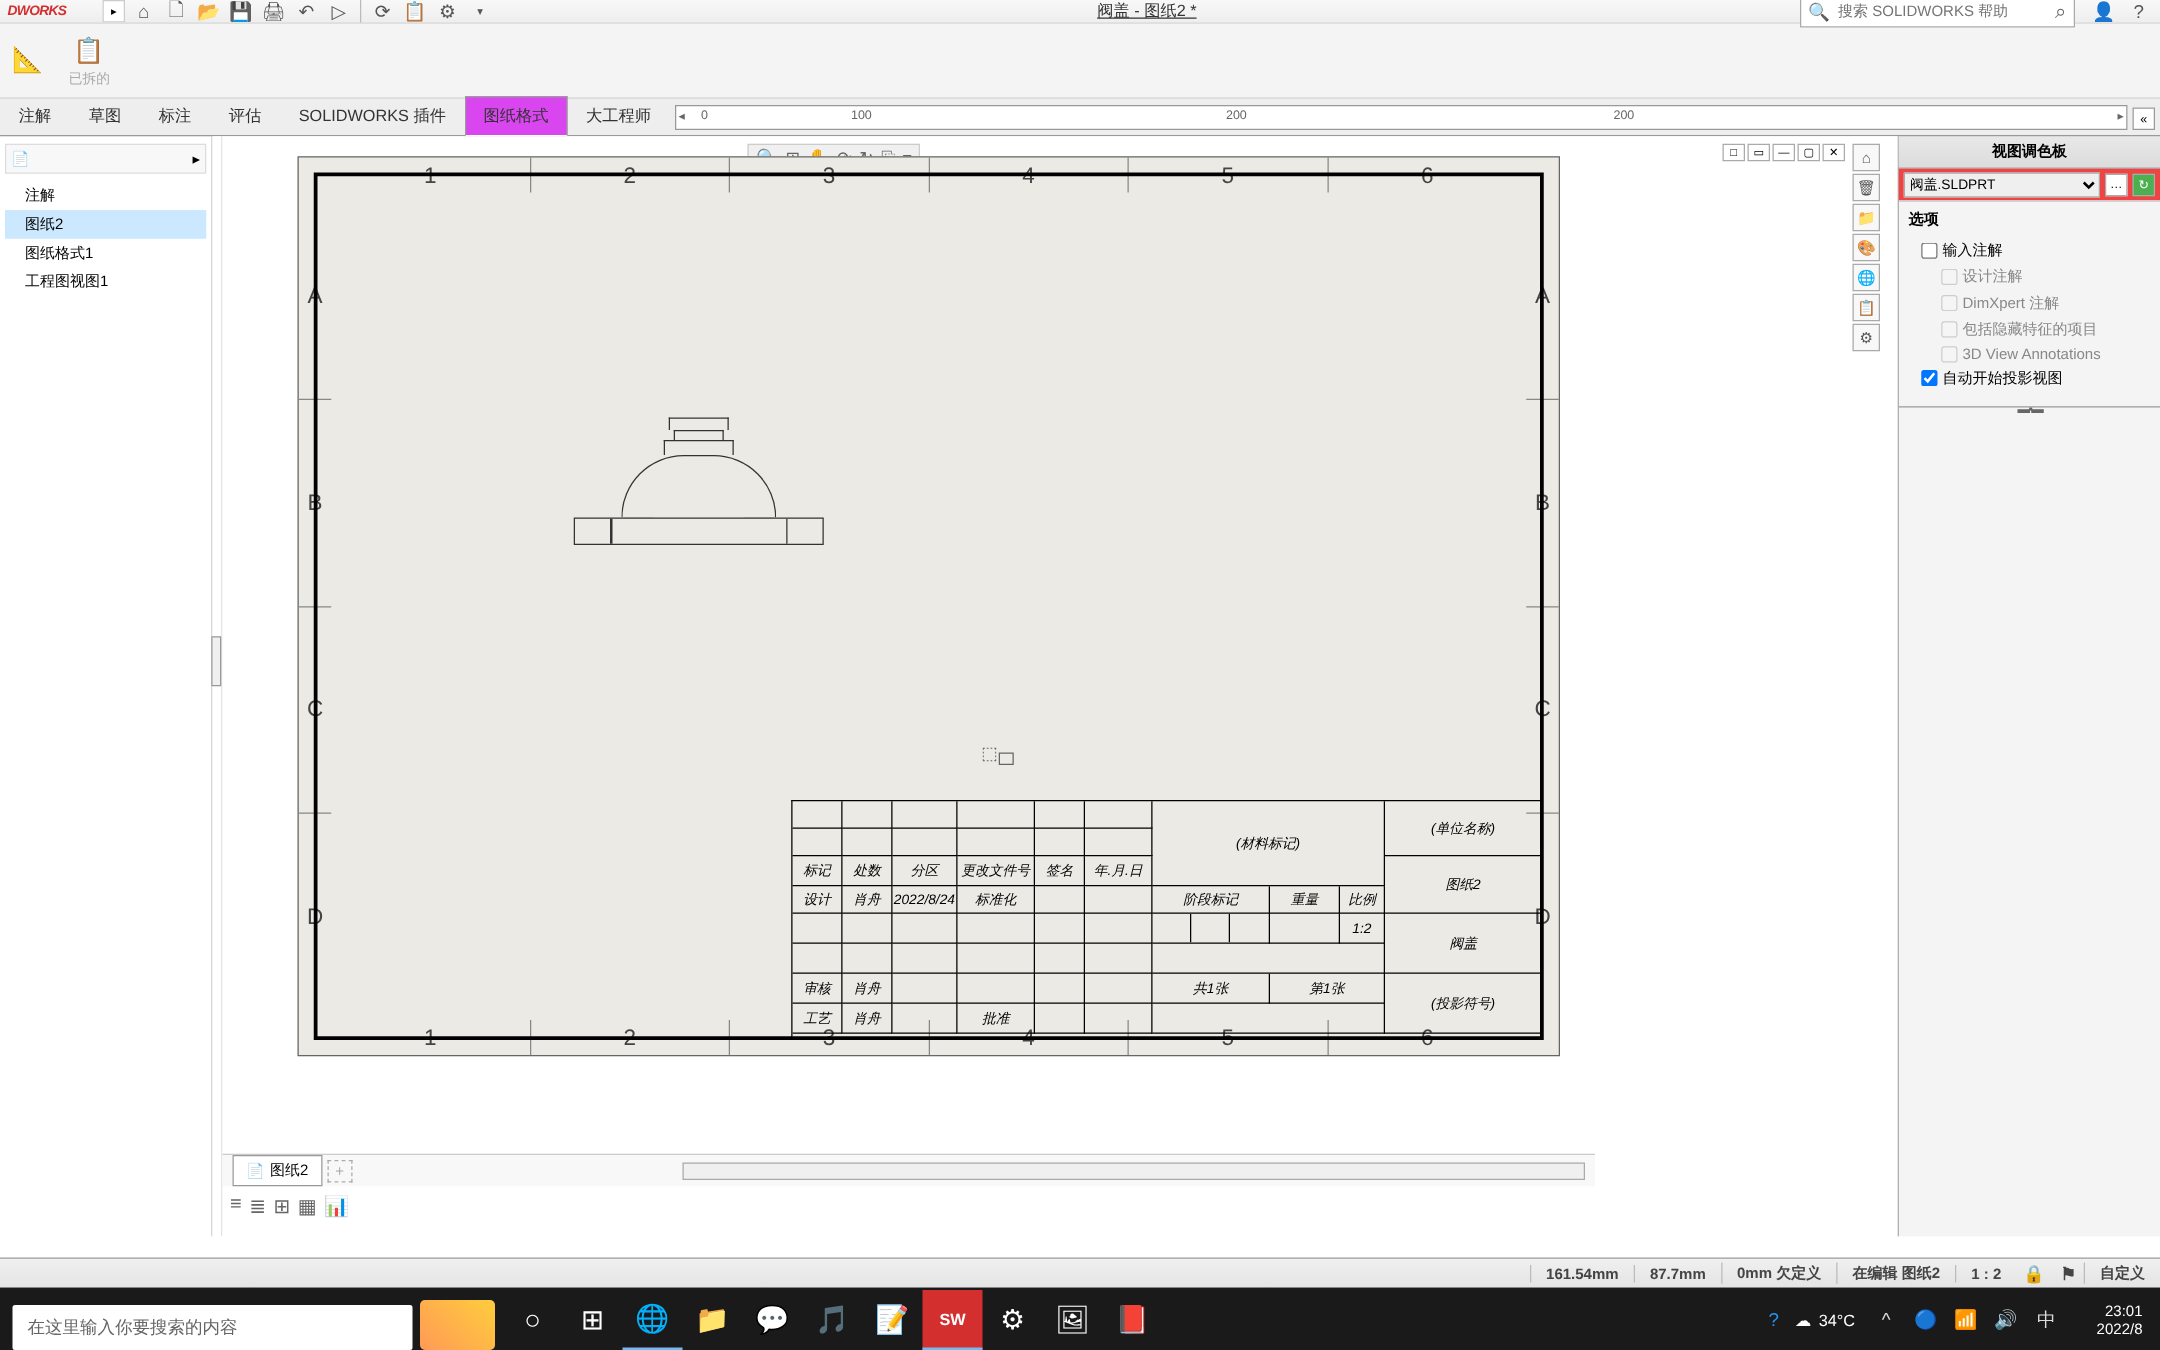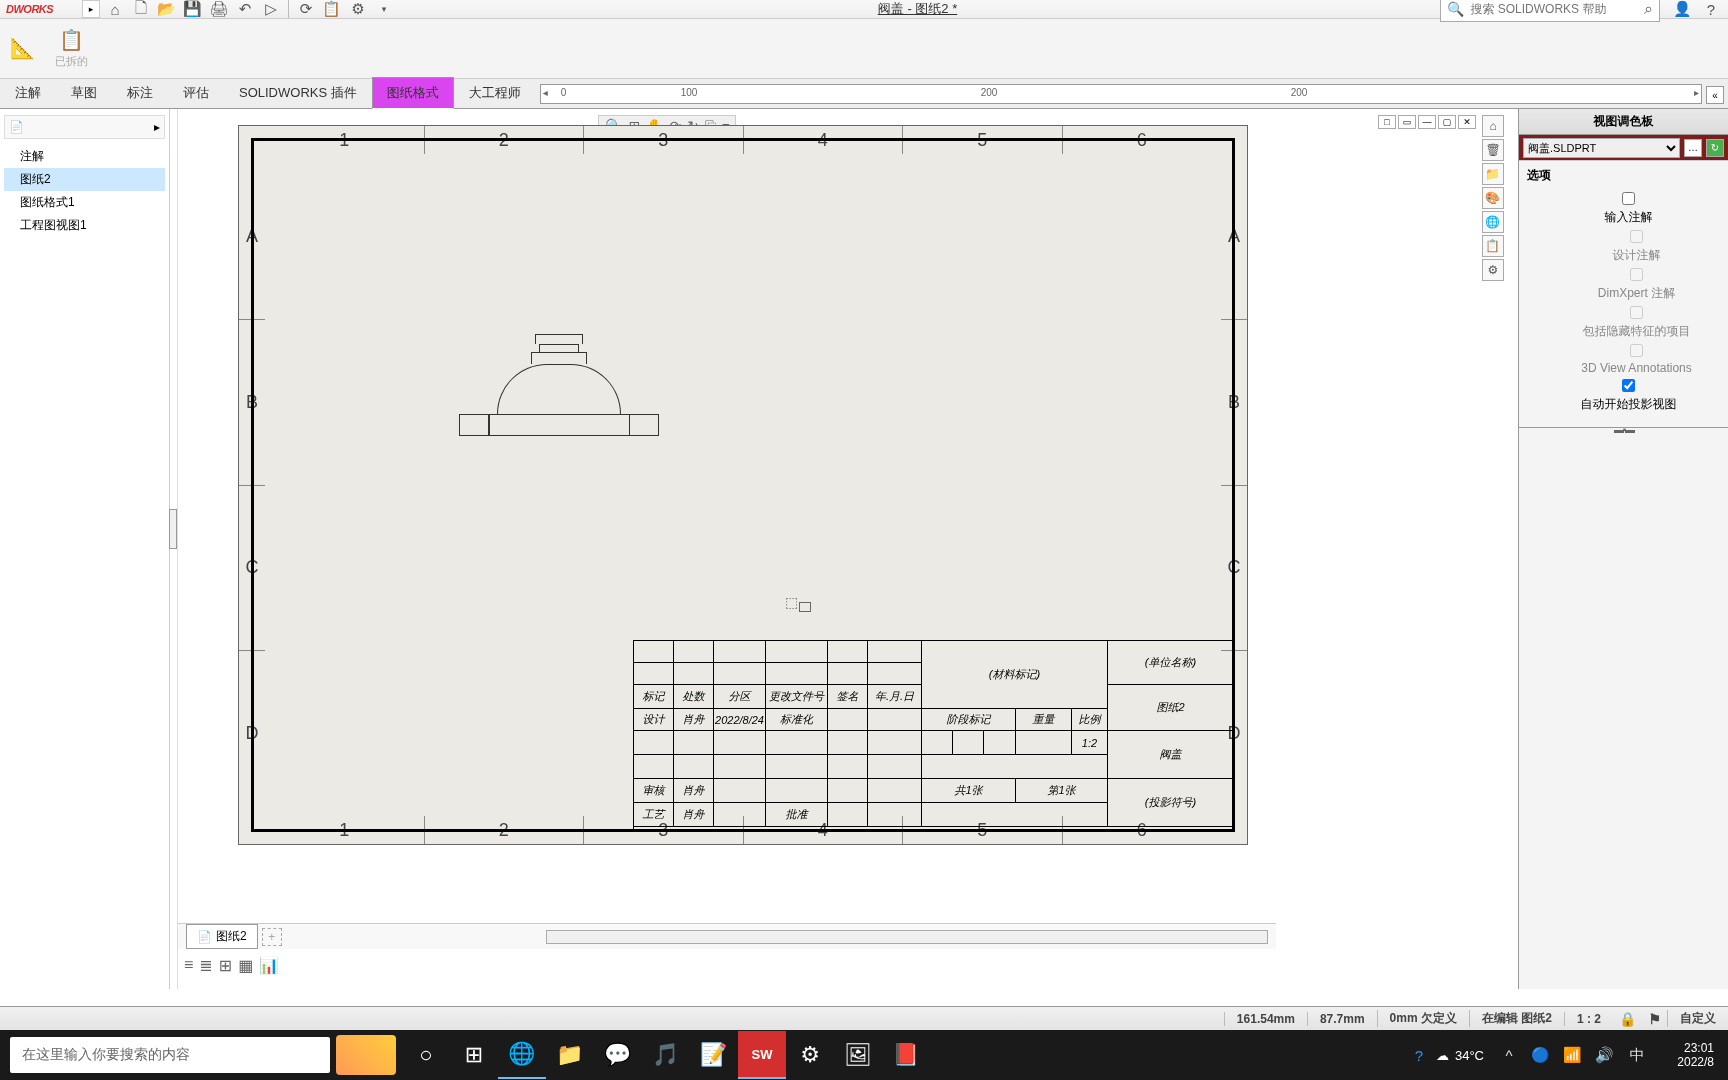--- a/index.html
+++ b/index.html
@@ -73,36 +73,36 @@
 
 .sheet-tabs { position:absolute; left:0; bottom:40px; height:26px; display:flex; align-items:center; gap:4px; padding:0 8px; border-top:1px solid #ccc; background:#f8f8f8; width:1098px; }
 .sheet-tab { padding:3px 10px; border:1px solid #999; background:#fff; font-size:12px; display:flex; align-items:center; gap:4px; }
 .sheet-add { width:20px; height:18px; border:1px dashed #aaa; display:flex; align-items:center; justify-content:center; color:#aaa; }
 .hscroll { flex:1; height:14px; border:1px solid #aaa; margin-left:260px; background:#f0f0f0; }
 .icon-row { position:absolute; left:0; bottom:14px; display:flex; gap:6px; padding:0 6px; }
 .icon-row span { font-size:16px; color:#666; }
 
 .rpanel { width:210px; background:#f4f4f4; border-left:1px solid #999; display:flex; flex-direction:column; }
 .rpanel-hdr { height:26px; background:linear-gradient(#e8e8e8,#dcdcdc); border-bottom:1px solid #999; display:flex; align-items:center; justify-content:center; font-size:12px; font-weight:bold; }
-.rpanel-sel { height:26px; border-bottom:1px solid #ccc; display:flex; align-items:center; padding:0 4px; gap:4px; background:#7f1d1d; }
+.rpanel-sel { height:26px; border-bottom:1px solid #ccc; display:flex; align-items:center; padding:0 4px; gap:4px; background:#ef4444; }
 .rpanel-sel select { flex:1; font-size:11px; border:1px solid #aaa; height:20px; }
 .rpanel-sel span { width:18px; height:18px; border:1px solid #aaa; background:#fff; display:flex; align-items:center; justify-content:center; font-size:10px; }
 .rpanel-body { padding:6px 8px; font-size:12px; }
 .rpanel-body .grp { margin-bottom:6px; font-weight:bold; }
-.rpanel-body label { display:flex; align-items:center; gap:4px; padding:2px 0 2px 10px; font-weight:normal;flex-direction:column; }
+.rpanel-body label { display:flex; align-items:center; gap:4px; padding:2px 0 2px 10px; font-weight:normal; }
 .rpanel-sep { height:8px; border-top:1px solid #999; margin-top:6px; position:relative; }
 .rpanel-grip { position:absolute; left:50%; top:-4px; transform:translateX(-50%); font-size:10px; color:#666; letter-spacing:-2px; }
 
 .statusbar { position:absolute; left:0; bottom:0; right:0; height:24px; background:linear-gradient(#f0f0f0,#e4e4e4); border-top:1px solid #999; display:flex; align-items:center; font-size:12px; color:#444;font-weight:bold; }
 .status-left { flex:1; }
 .status-item { padding:0 12px; border-left:1px solid #bbb; }
 .status-item:first-child { border-left:none; }
 .status-ico { padding:0 6px; font-size:14px; }
 
-.taskbar { position:absolute; left:0; bottom:0; right:0; height:50px; background:#1a1a1a; display:flex; align-items:center; color:#fff; z-index:100; margin-bottom:-50px; }
+.taskbar { position:absolute; left:0; bottom:0; right:0; height:50px; background:#1a1a1a; display:flex; align-items:flex-end; color:#fff; z-index:100; margin-bottom:-50px; }
 body { height:1080px; } 
 .taskbar { margin-bottom:0; bottom:0; }
 .statusbar { bottom:50px; }
 .tb-search { width:320px; height:36px; background:#fff; margin-left:10px; display:flex; align-items:center; padding:0 12px; color:#666; font-size:14px; border-radius:2px; }
 .tb-app { width:48px; height:48px; display:flex; align-items:center; justify-content:center; font-size:22px; cursor:pointer; }
 .tb-app.active { border-bottom:2px solid #76b9ed; }
 .tb-right { margin-left:auto; display:flex; align-items:center; gap:2px; padding-right:6px; }
 .tb-tray { width:30px; height:48px; display:flex; align-items:center; justify-content:center; font-size:15px; color:#ddd; }
 .tb-time { width:68px; text-align:right; font-size:12px; padding:4px 8px; line-height:14px; }
 .tb-weather { display:flex; align-items:center; gap:6px; margin-right:8px; font-size:13px; }

